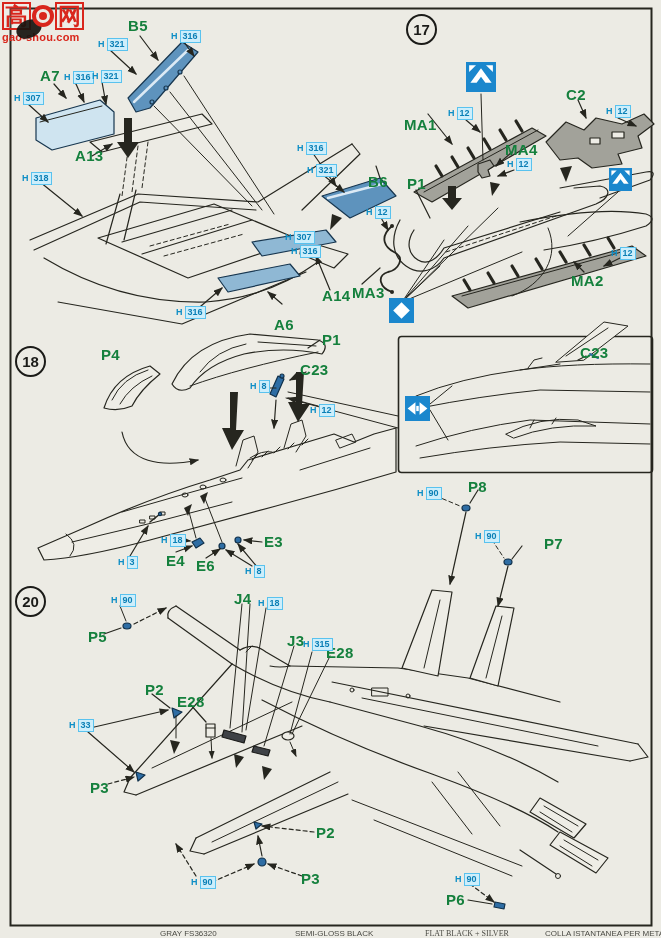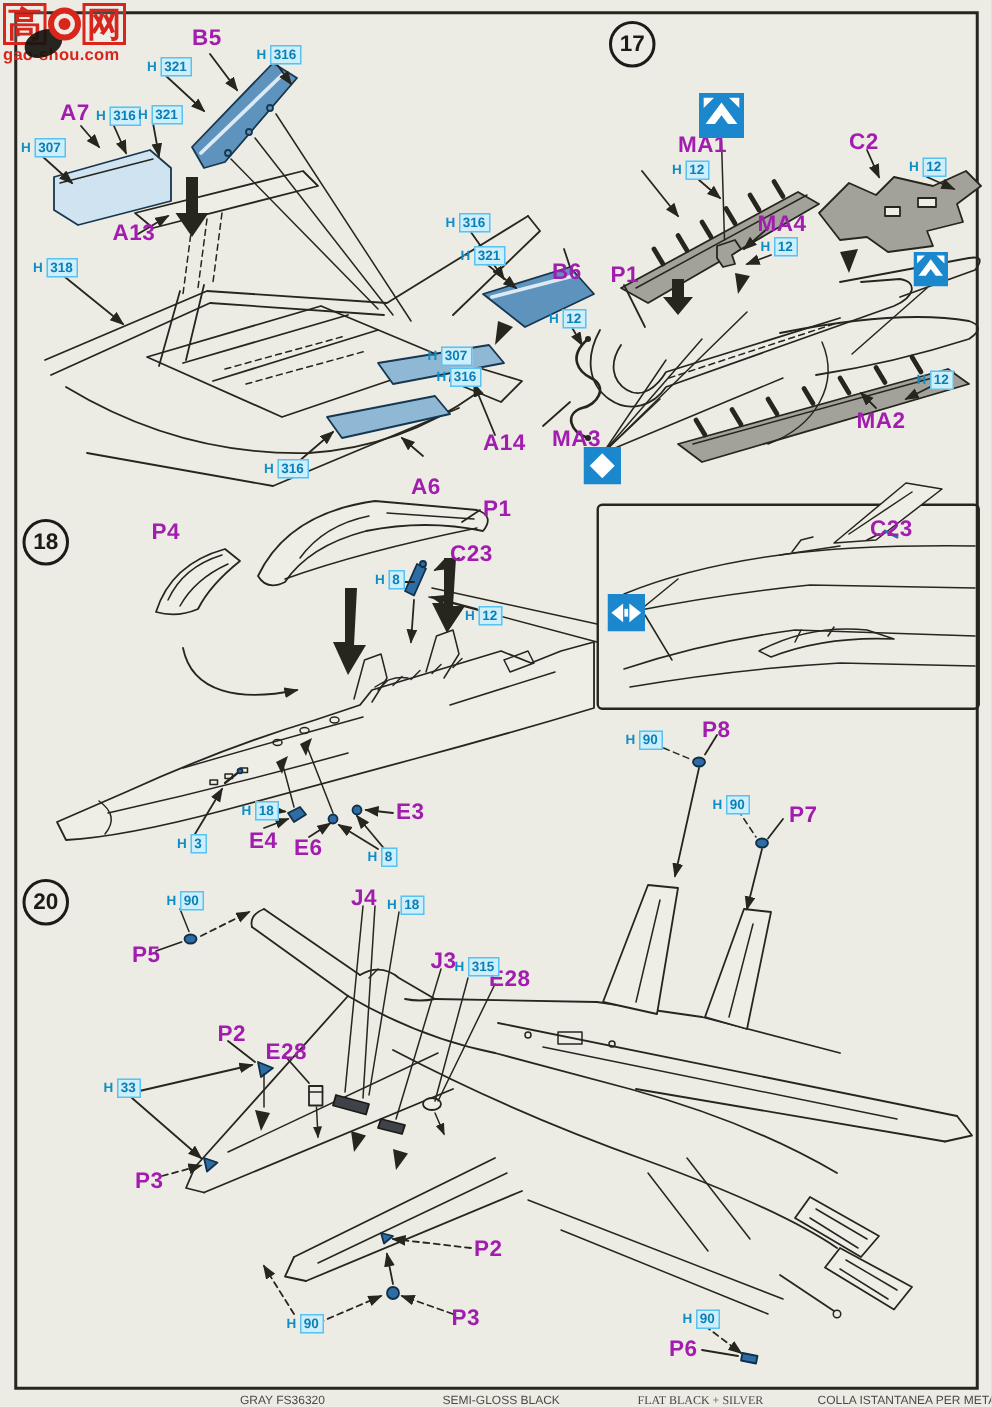--- a/index.html
+++ b/index.html
@@ -12,21 +12,21 @@
   svg .blue{fill:#5e93bd;stroke:#17364f;}
   svg .lblue{fill:#cfe4f0;stroke:#17364f;}
   svg .steel{fill:#8fb8d4;stroke:#17364f;}
   svg .gray{fill:#a2a29a;stroke:#26261f;}
   svg .dkblue{fill:#2e6da4;stroke:#10304a;}
   svg .dark{fill:#3f4246;stroke:#1a1a18;}
   svg .blk{fill:#26261f;stroke:none;}
   svg .hl{stroke:#dceaf5;stroke-width:2.5;fill:none;}
   svg .dash{stroke-dasharray:4 3;}
   svg .teeth{stroke:#26261f;stroke-width:3.2;fill:none;}
-  .part{position:absolute;font-weight:bold;font-size:15px;color:#a21caf;letter-spacing:.3px;white-space:nowrap;}
+  .part{position:absolute;font-weight:bold;font-size:15px;color:#15803d;letter-spacing:.3px;white-space:nowrap;}
   .chip{position:absolute;display:inline-flex;align-items:center;font-weight:bold;font-size:9px;
         color:#0e8ec6;line-height:11px;white-space:nowrap;}
   .chip .n{background:#cdeefb;border:1px solid #59c2ee;color:#0a7fb5;padding:0 2px;margin-left:2px;}
   .stepc{position:absolute;width:27px;height:27px;border:2.4px solid #1b1b18;border-radius:50%;
          display:flex;align-items:center;justify-content:center;font-weight:bold;font-size:15px;color:#1b1b18;
          background:#ecebe4;}
   .icon{position:absolute;}
   .icon svg{position:static;display:block;}
   .wm{position:absolute;left:2px;top:2px;z-index:5;}
   .wm-row{display:flex;align-items:center;gap:1px;}
@@ -344,25 +344,25 @@
 </div>
 
 <div id="labels">
       <div class="stepc" style="left: 406px; top: 14px;">17</div>
       <div class="part" style="left: 128px; top: 17px;">B5</div>
       <div class="part" style="left: 40px; top: 67px;">A7</div>
       <div class="part" style="left: 75px; top: 147px;">A13</div>
       <div class="part" style="left: 368px; top: 152px; margin-top: 21px;">B6</div>
       <div class="part" style="left: 322px; top: 287px;">A14</div>
       <div class="part" style="left: 274px; top: 316px;">A6</div>
-      <div class="part" style="left: 404px; top: 88px; margin-left: 48px;">MA1</div>
+      <div class="part" style="left: 404px; top: 116px;">MA1</div>
       <div class="part" style="left: 566px; top: 86px;">C2</div>
       <div class="part" style="left: 505px; top: 141px;">MA4</div>
       <div class="part" style="left: 407px; top: 175px;">P1</div>
-      <div class="part" style="left: 368px; top: 284px;">MA3</div>
+      <div class="part" style="left: 352px; top: 284px;">MA3</div>
       <div class="part" style="left: 571px; top: 272px;">MA2</div>
       <div class="chip" style="left: 98px; top: 38px;">
         <span>H</span>
         <span class="n">321</span>
       </div>
       <div class="chip" style="left: 171px; top: 30px;">
         <span>H</span>
         <span class="n">316</span>
       </div>
       <div class="chip" style="left: 64px; top: 71px;">
@@ -444,21 +444,21 @@
       <div class="chip" style="left: 118px; top: 556px;">
         <span>H</span>
         <span class="n">3</span>
       </div>
       <div class="chip" style="left: 245px; top: 565px;">
         <span>H</span>
         <span class="n">8</span>
       </div>
       <div class="stepc" style="left: 15px; top: 586px;">20</div>
       <div class="part" style="left: 468px; top: 478px;">P8</div>
-      <div class="part" style="left: 526px; top: 535px;">P7</div>
+      <div class="part" style="left: 544px; top: 535px;">P7</div>
       <div class="part" style="left: 88px; top: 628px;">P5</div>
       <div class="part" style="left: 234px; top: 590px;">J4</div>
       <div class="part" style="left: 287px; top: 632px;">J3</div>
       <div class="part" style="left: 326px; top: 644px;">E28</div>
       <div class="part" style="left: 145px; top: 681px;">P2</div>
       <div class="part" style="left: 177px; top: 693px;">E28</div>
       <div class="part" style="left: 90px; top: 779px;">P3</div>
       <div class="part" style="left: 316px; top: 824px;">P2</div>
       <div class="part" style="left: 301px; top: 870px;">P3</div>
       <div class="part" style="left: 446px; top: 891px;">P6</div>

